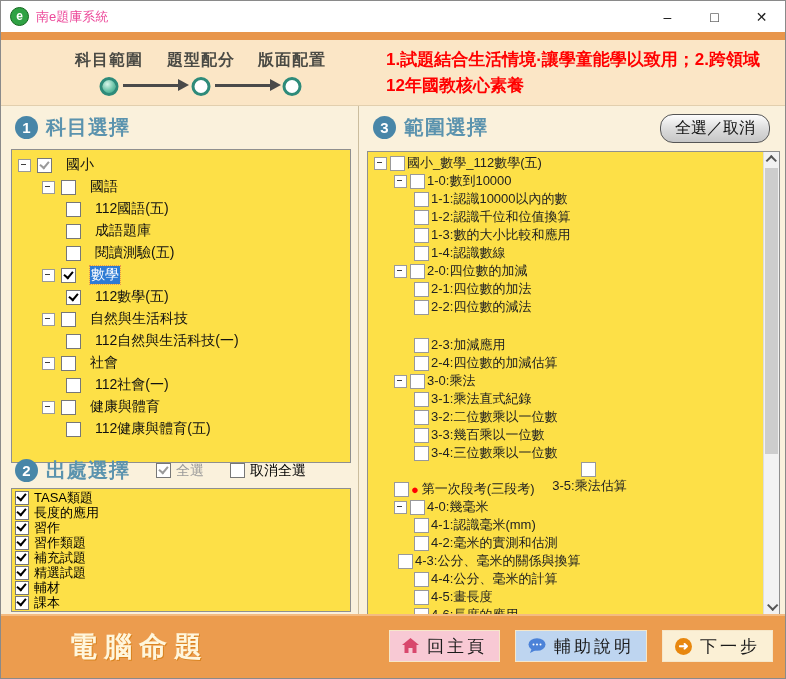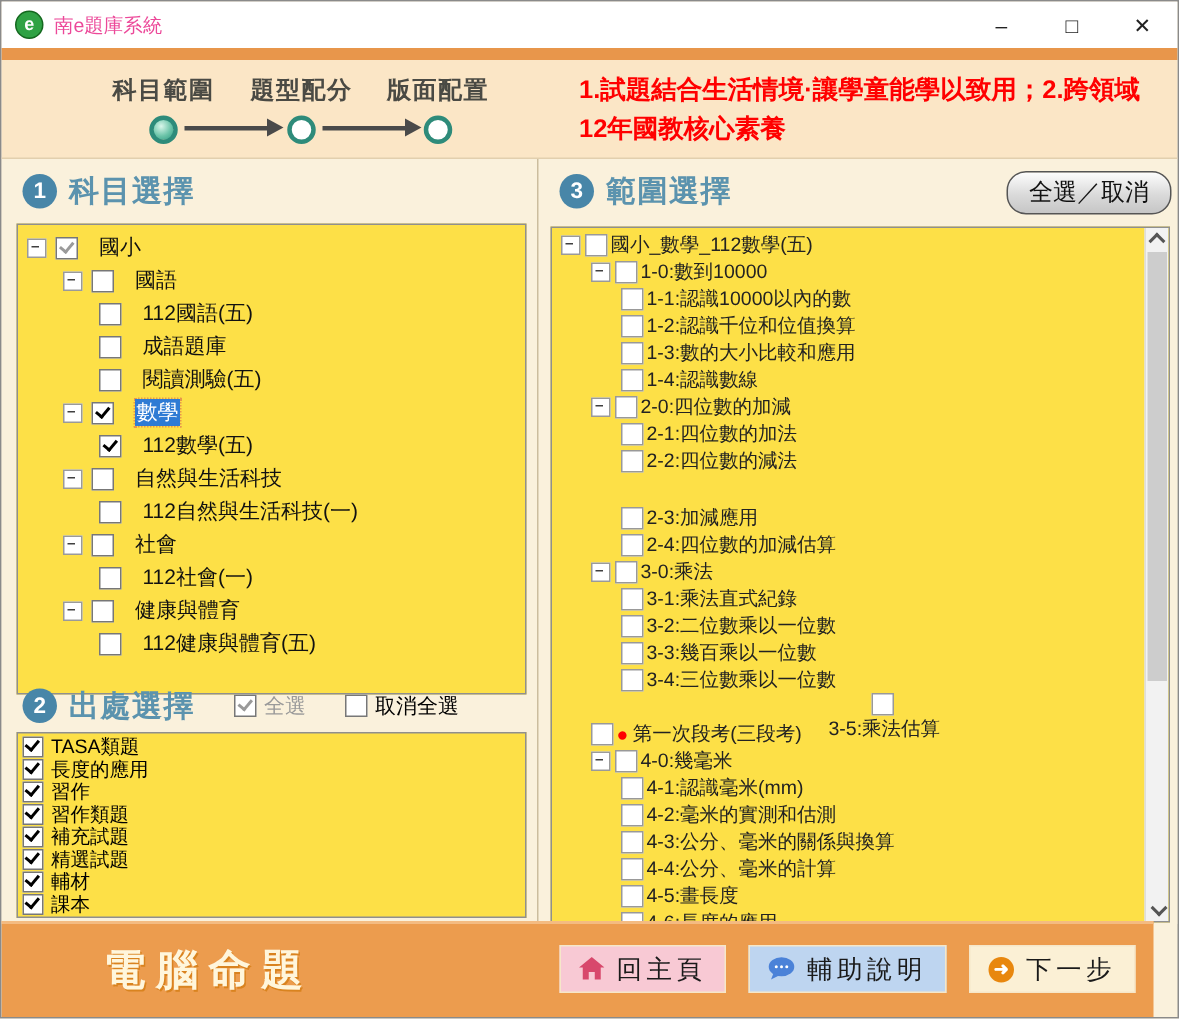--- a/index.html
+++ b/index.html
@@ -57,34 +57,34 @@
   .redtxt{color:#F00;}
 
   .opt-row{display:flex;align-items:center;height:15px;font-size:13px;}
   .opt-row .cb{width:12px;height:12px;margin:0 5px 0 3px;}
   .opt-row .cb.checked::after{left:1px;top:1px;}
 
   .chk-inline{display:flex;align-items:center;font-size:14px;gap:5px;}
   .chk-inline .cb{width:13px;height:13px;}
   .gray-label{color:#9a9a9a;}
 
-  .pill-btn{position:absolute;right:4px;top:8px;padding:3px 14px;font-size:16px;color:#111;
+  .pill-btn{position:absolute;right:15px;top:8px;padding:3px 14px;font-size:16px;color:#111;
        background:linear-gradient(#FDFDFD,#DADADA 55%,#C6C6C6);border:1px solid #555;border-radius:13px;}
 
   
   .scrollbar{position:absolute;top:0;right:0;bottom:0;width:15px;background:#F2F2F2;border-left:1px solid #ddd;}
   .sb-btn{position:absolute;left:0;width:15px;height:16px;display:flex;align-items:center;justify-content:center;}
   .sb-up{top:0;}.sb-down{bottom:0;}
   .chev{width:6px;height:6px;border-left:2px solid #555;border-top:2px solid #555;}
   .chev.up{transform:rotate(45deg) translateY(1px);}
   .chev.down{transform:rotate(225deg) translateY(1px);}
   .sb-thumb{position:absolute;left:1px;top:16px;width:13px;height:62%;background:#CDCDCD;}
 
   
-  .footer{position:absolute;left:0;right:16px;bottom:0;height:62px;background:#EC9C4E;border-top:2px solid #F4BB81;}
+  .footer{position:absolute;left:0;right:0;bottom:0;height:62px;background:#EC9C4E;border-top:2px solid #F4BB81;}
   .brand{position:absolute;left:68px;top:12px;font-size:28px;font-weight:bold;color:#FFF6DC;letter-spacing:7px;
          text-shadow:1px 1px 0 #d9831f;}
   .footer-buttons{position:absolute;right:12px;top:14px;display:flex;gap:15px;}
   .fbtn{height:32px;display:flex;align-items:center;gap:8px;padding:0 12px;font-size:17px;letter-spacing:3px;
         color:#1a1a1a;border:1px solid #F6E7C9;}
   .btn-home{background:#F8C9D4;}
   .btn-help{background:#BED5F0;}
   .btn-next{background:#FBF0D5;}
   .icon-next-circle{width:17px;height:17px;border-radius:50%;background:#E8870E;color:#fff;font-size:12px;
         line-height:17px;text-align:center;font-weight:bold;letter-spacing:0;}
@@ -327,21 +327,21 @@
             <span class="lbl">4-0:幾毫米</span>
           </div>
           <div class="tree-row rt" style="padding-left: 46px;">
             <span class="cb "></span>
             <span class="lbl">4-1:認識毫米(mm)</span>
           </div>
           <div class="tree-row rt" style="padding-left: 46px;">
             <span class="cb "></span>
             <span class="lbl">4-2:毫米的實測和估測</span>
           </div>
-          <div class="tree-row rt" style="padding-left: 46px;">
+          <div class="tree-row rt" style="padding-left: 30px;">
             <span class="cb "></span>
             <span class="lbl">4-3:公分、毫米的關係與換算</span>
           </div>
           <div class="tree-row rt" style="padding-left: 46px;">
             <span class="cb "></span>
             <span class="lbl">4-4:公分、毫米的計算</span>
           </div>
           <div class="tree-row rt" style="padding-left: 46px;">
             <span class="cb "></span>
             <span class="lbl">4-5:畫長度</span>

